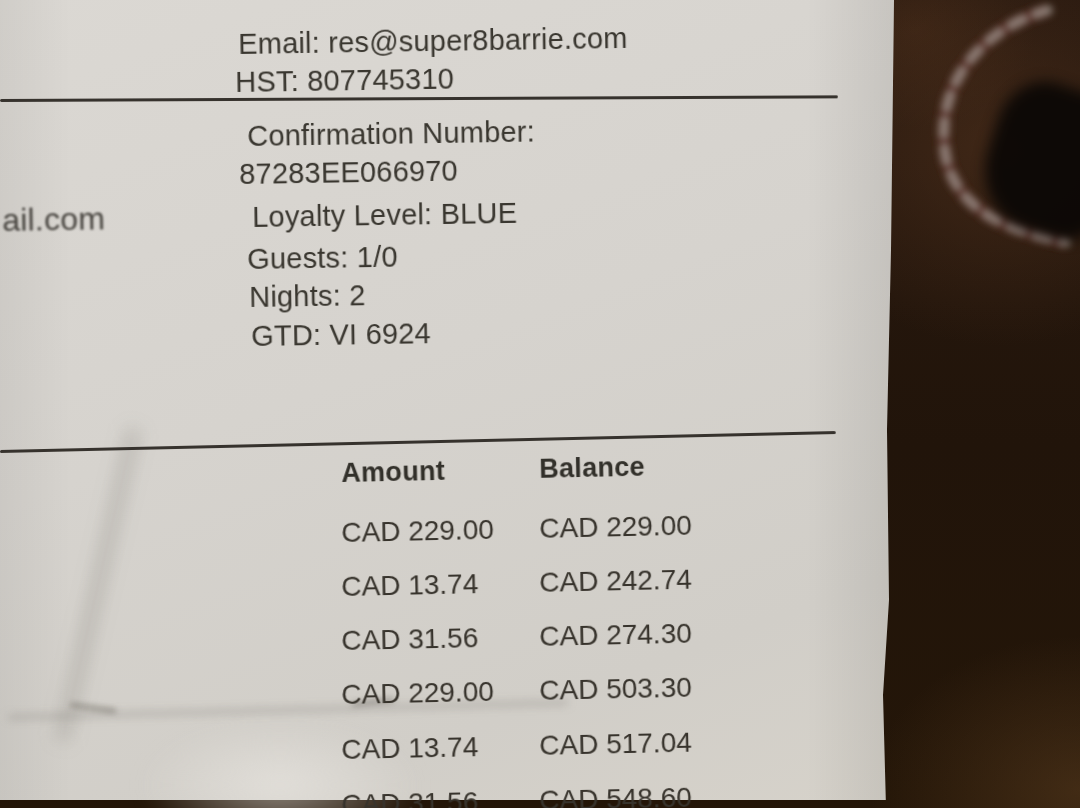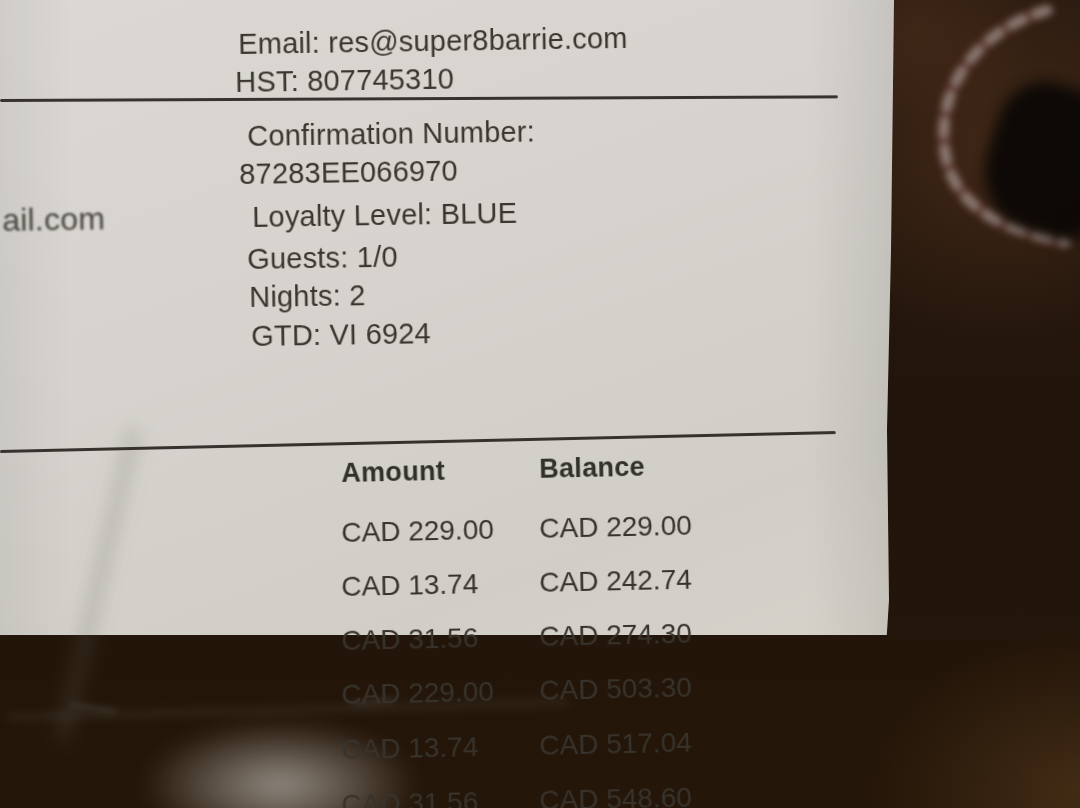--- a/index.html
+++ b/index.html
@@ -14,21 +14,21 @@
   }
   
   #cord-svg{position:absolute;left:0;top:0;}
   #dark-object{
     position:absolute;left:988px;top:86px;width:130px;height:148px;
     background:#0a0705;border-radius:35% 20% 30% 45%;
     transform:rotate(18deg);filter:blur(7px);opacity:.92;
   }
   
   #paper{
-    position:absolute;left:0;top:0;width:896px;height:635px;
+    position:absolute;left:0;top:0;width:896px;height:800px;
     background:linear-gradient(160deg,#dbd8d3 0%,#d6d3ce 45%,#d1cec8 80%,#d6d2ca 100%);
     clip-path:polygon(0 0,894px 0,891px 250px,887px 430px,889px 600px,883px 695px,886px 808px,0 808px);
   }
   #paper-shading{
     position:absolute;inset:0;
     background:linear-gradient(90deg,rgba(0,0,0,.05) 0%,rgba(0,0,0,0) 8%,rgba(0,0,0,0) 90%,rgba(0,0,0,.08) 100%);
   }
   .crease{position:absolute;pointer-events:none;}
   #crease-a{left:92px;top:425px;width:12px;height:320px;background:rgba(105,100,92,.28);filter:blur(9px);transform:rotate(13deg);}
   #crease-b{left:8px;top:708px;width:560px;height:4px;background:rgba(100,95,88,.35);filter:blur(5px);transform:rotate(-1.5deg);}

